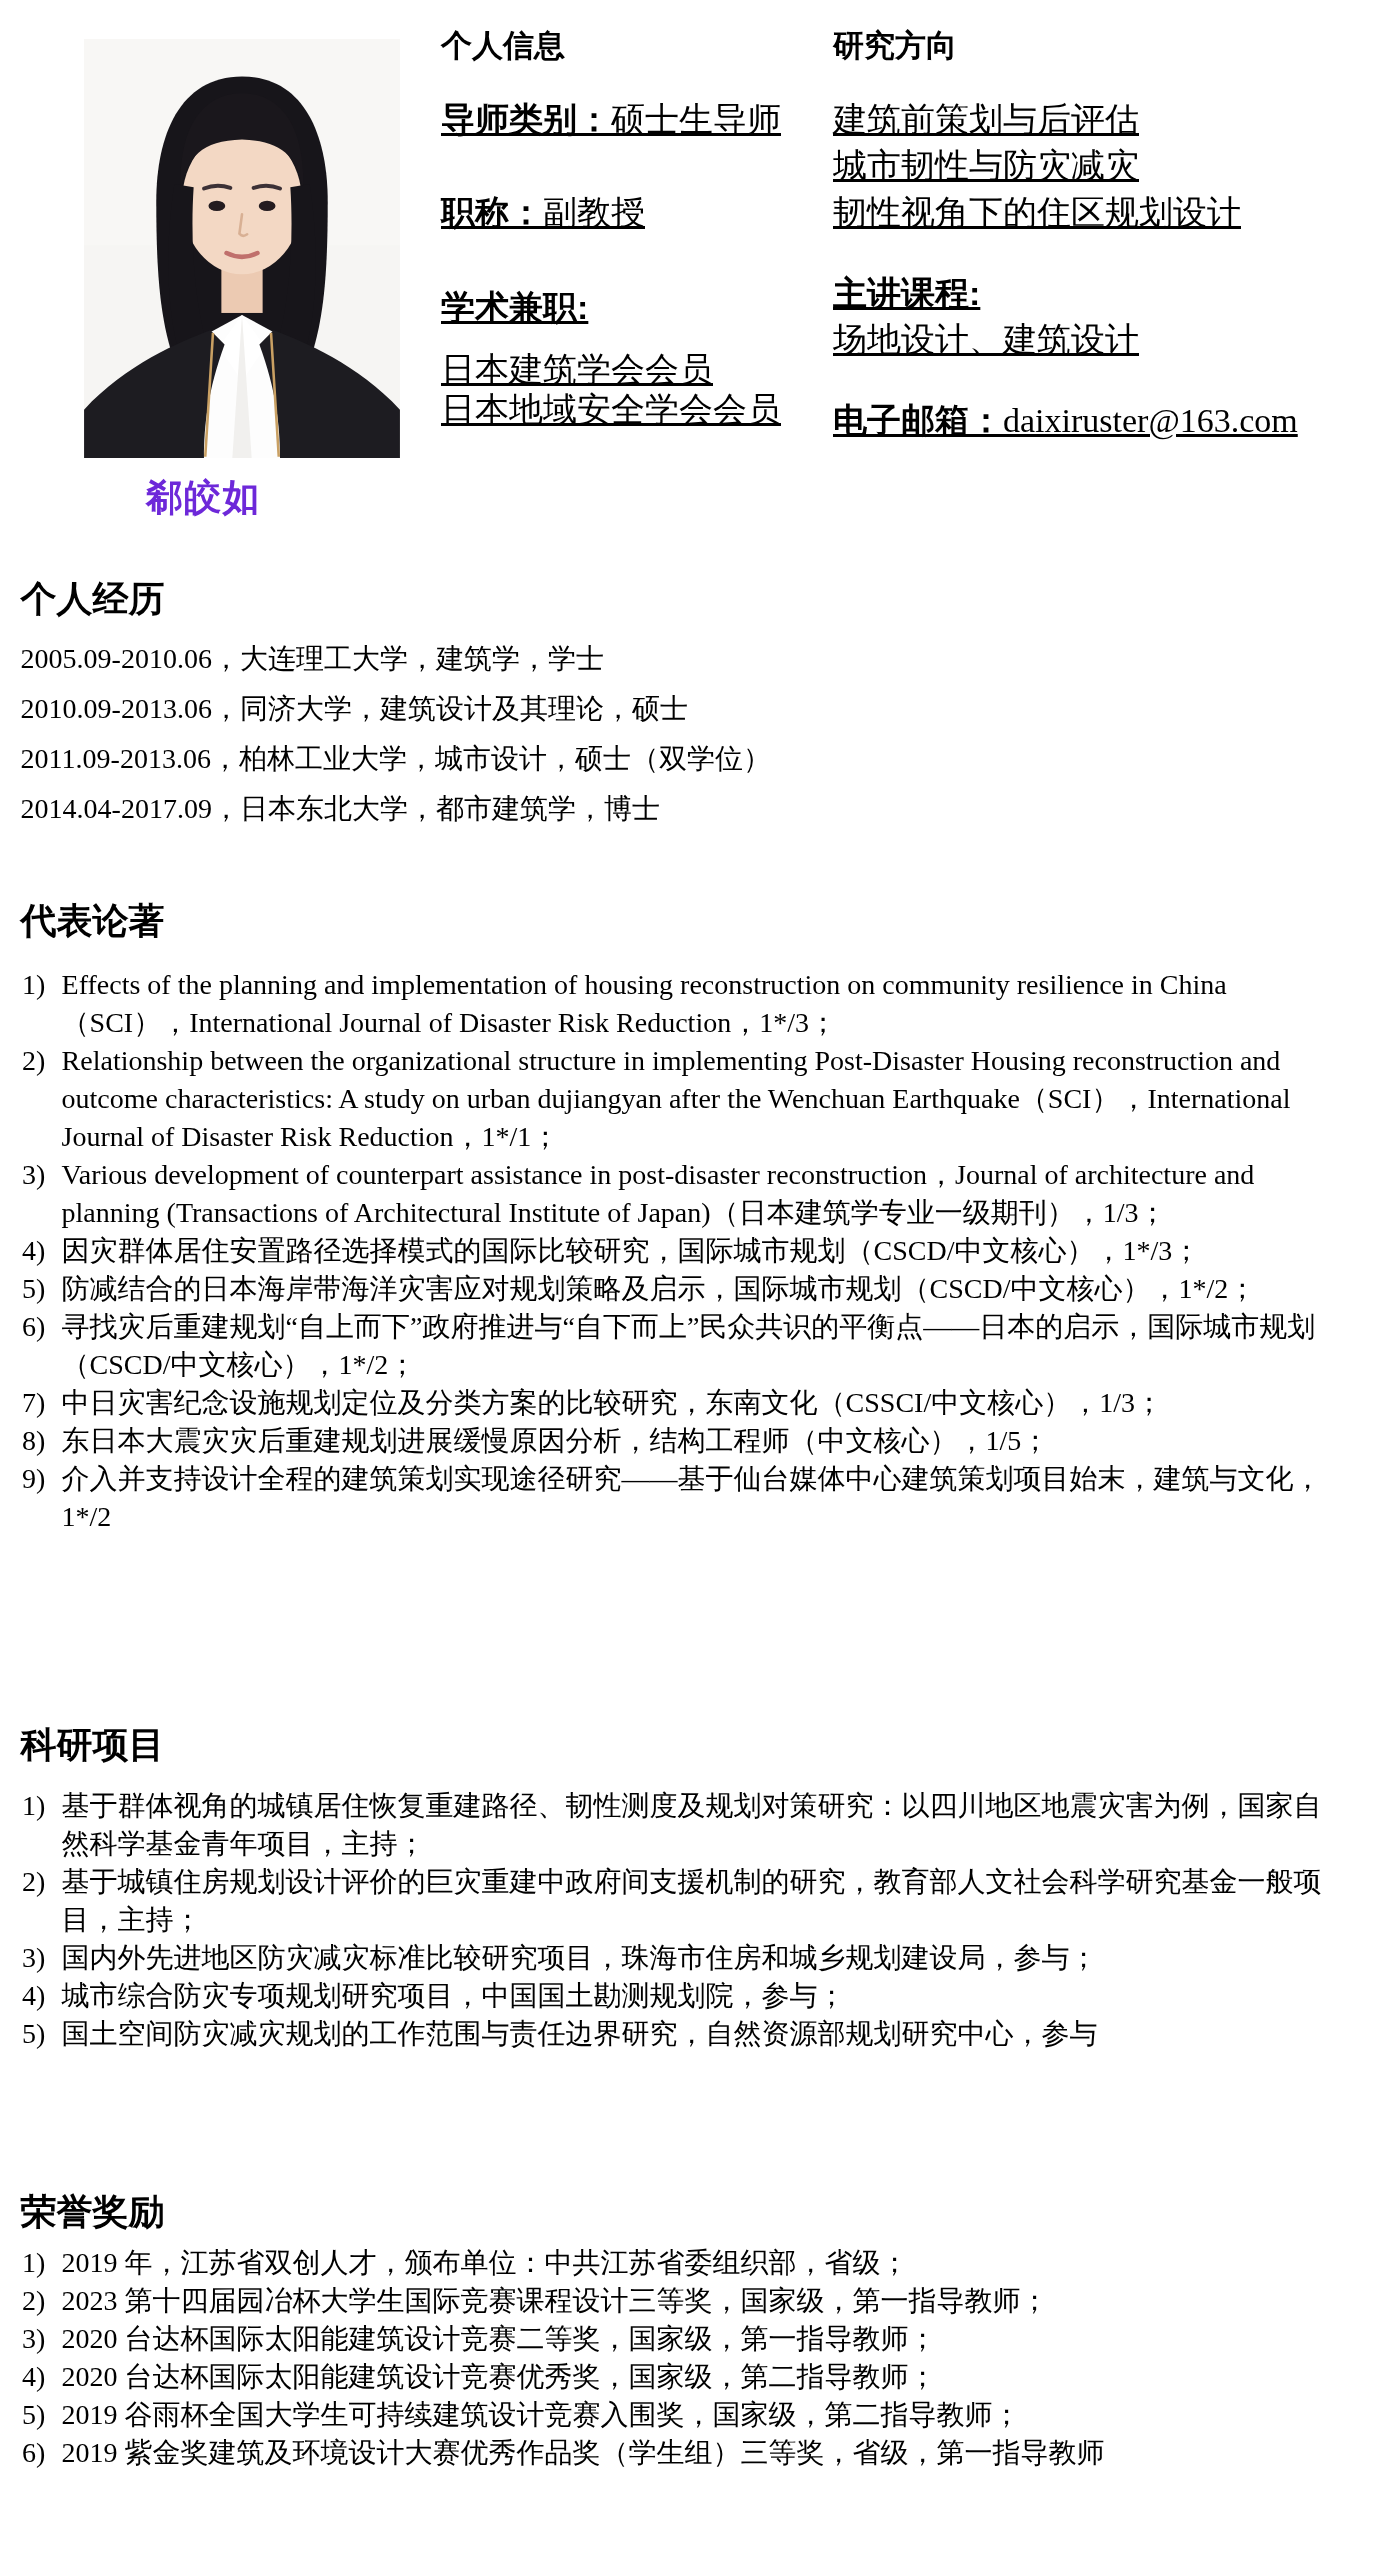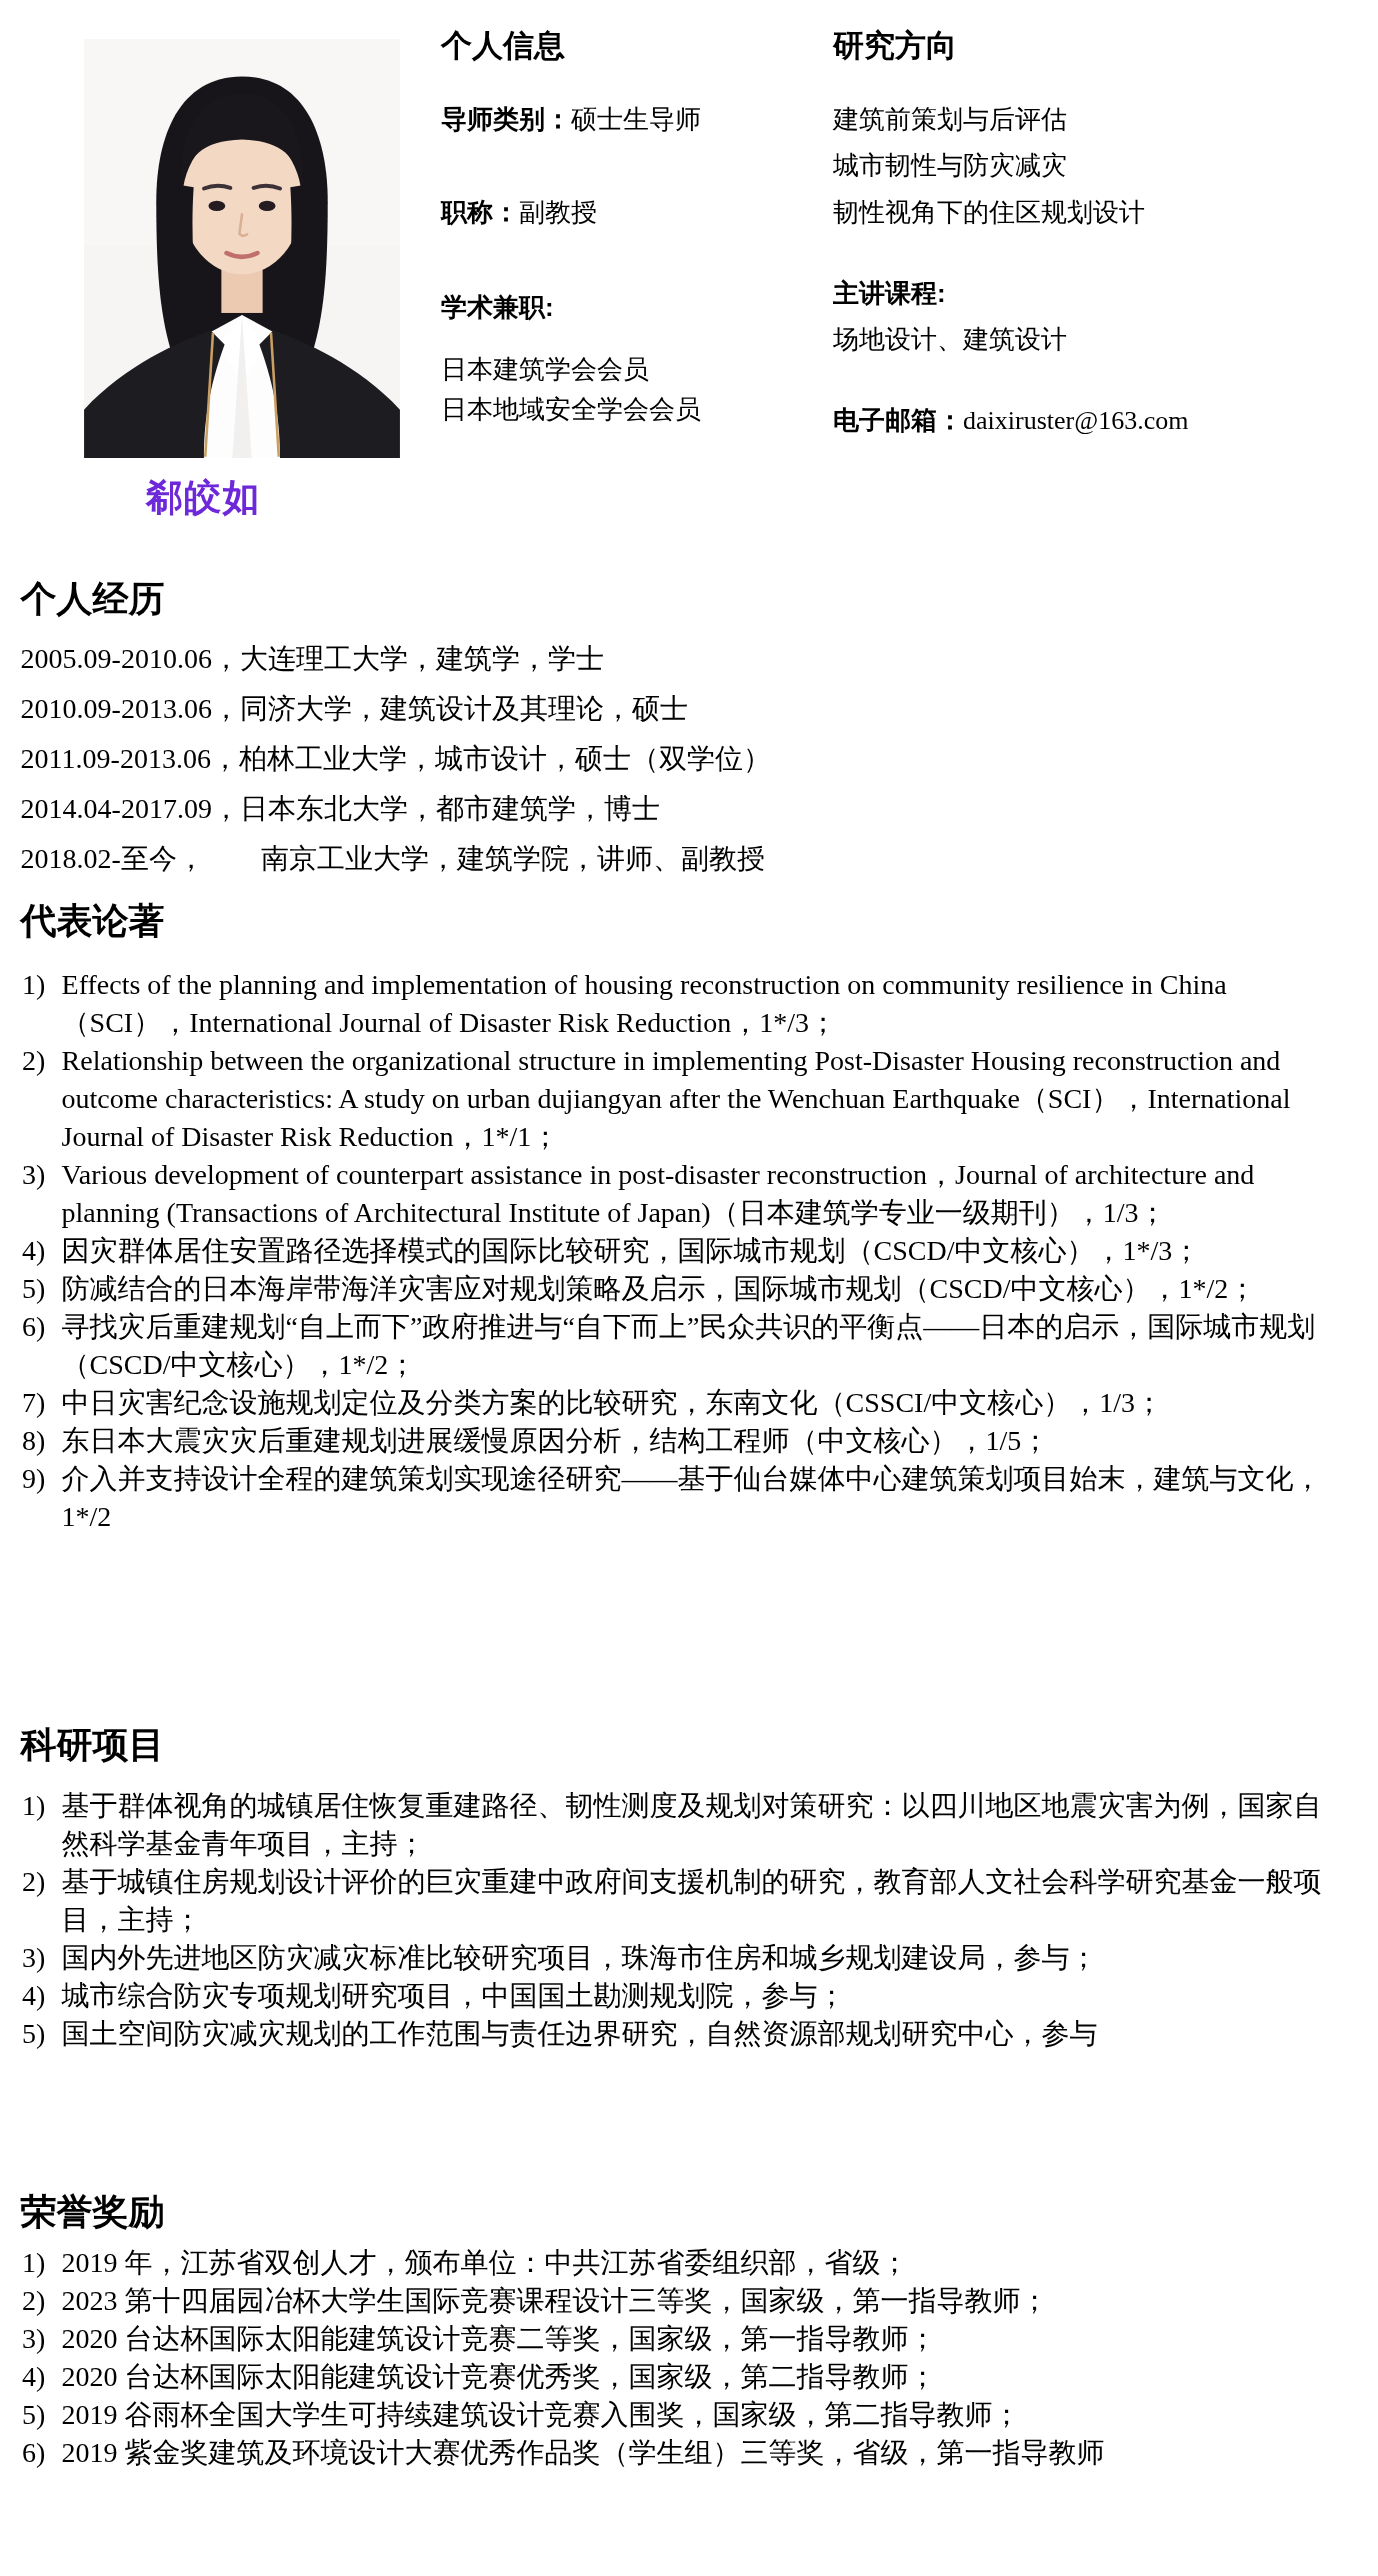--- a/index.html
+++ b/index.html
@@ -44,24 +44,25 @@
     top: 30px; left: 0;
     font-family: "Liberation Sans", sans-serif;
     font-weight: 700;
     font-size: 31px;
     line-height: 32px;
     white-space: nowrap;
   }
   .info-line {
     position: absolute;
     left: 0;
-    font-size: 26px;
+    font-size: 34px;
     line-height: 32px;
     font-family: "Liberation Sans", sans-serif;
     white-space: nowrap;
+    text-decoration: underline;
   }
   .info-label { font-weight: 700; }
   .info-value { font-weight: 400; }
   .serif-val { font-family: "Liberation Serif", serif; }
 
   .y-160 { top: 103px; }
   .y-232 { top: 149px; }
   .y-304 { top: 196px; }
   .y-305 { top: 196px; }
   .y-430 { top: 277px; }
@@ -203,21 +204,20 @@
     <div class="plain-lines">
 
         <div class="plain-line">2005.09-2010.06，大连理工大学，建筑学，学士</div>
 
         <div class="plain-line">2010.09-2013.06，同济大学，建筑设计及其理论，硕士</div>
 
         <div class="plain-line">2011.09-2013.06，柏林工业大学，城市设计，硕士（双学位）</div>
 
         <div class="plain-line">2014.04-2017.09，日本东北大学，都市建筑学，博士</div>
 
-        <div class="plain-line">2018.02-至今，　　南京工业大学，建筑学院，讲师、副教授</div>
       </div>
   </section>
 
   <section class="sec sec-publications">
     <h2>代表论著</h2>
     <ol class="num-list mt-45">
 
         <li class="num-item">Effects of the planning and implementation of housing reconstruction on community resilience in China（SCI），International Journal of Disaster Risk Reduction，1*/3；</li>
 
         <li class="num-item">Relationship between the organizational structure in implementing Post-Disaster Housing reconstruction and outcome characteristics: A study on urban dujiangyan after the Wenchuan Earthquake（SCI），International Journal of Disaster Risk Reduction，1*/1；</li>

